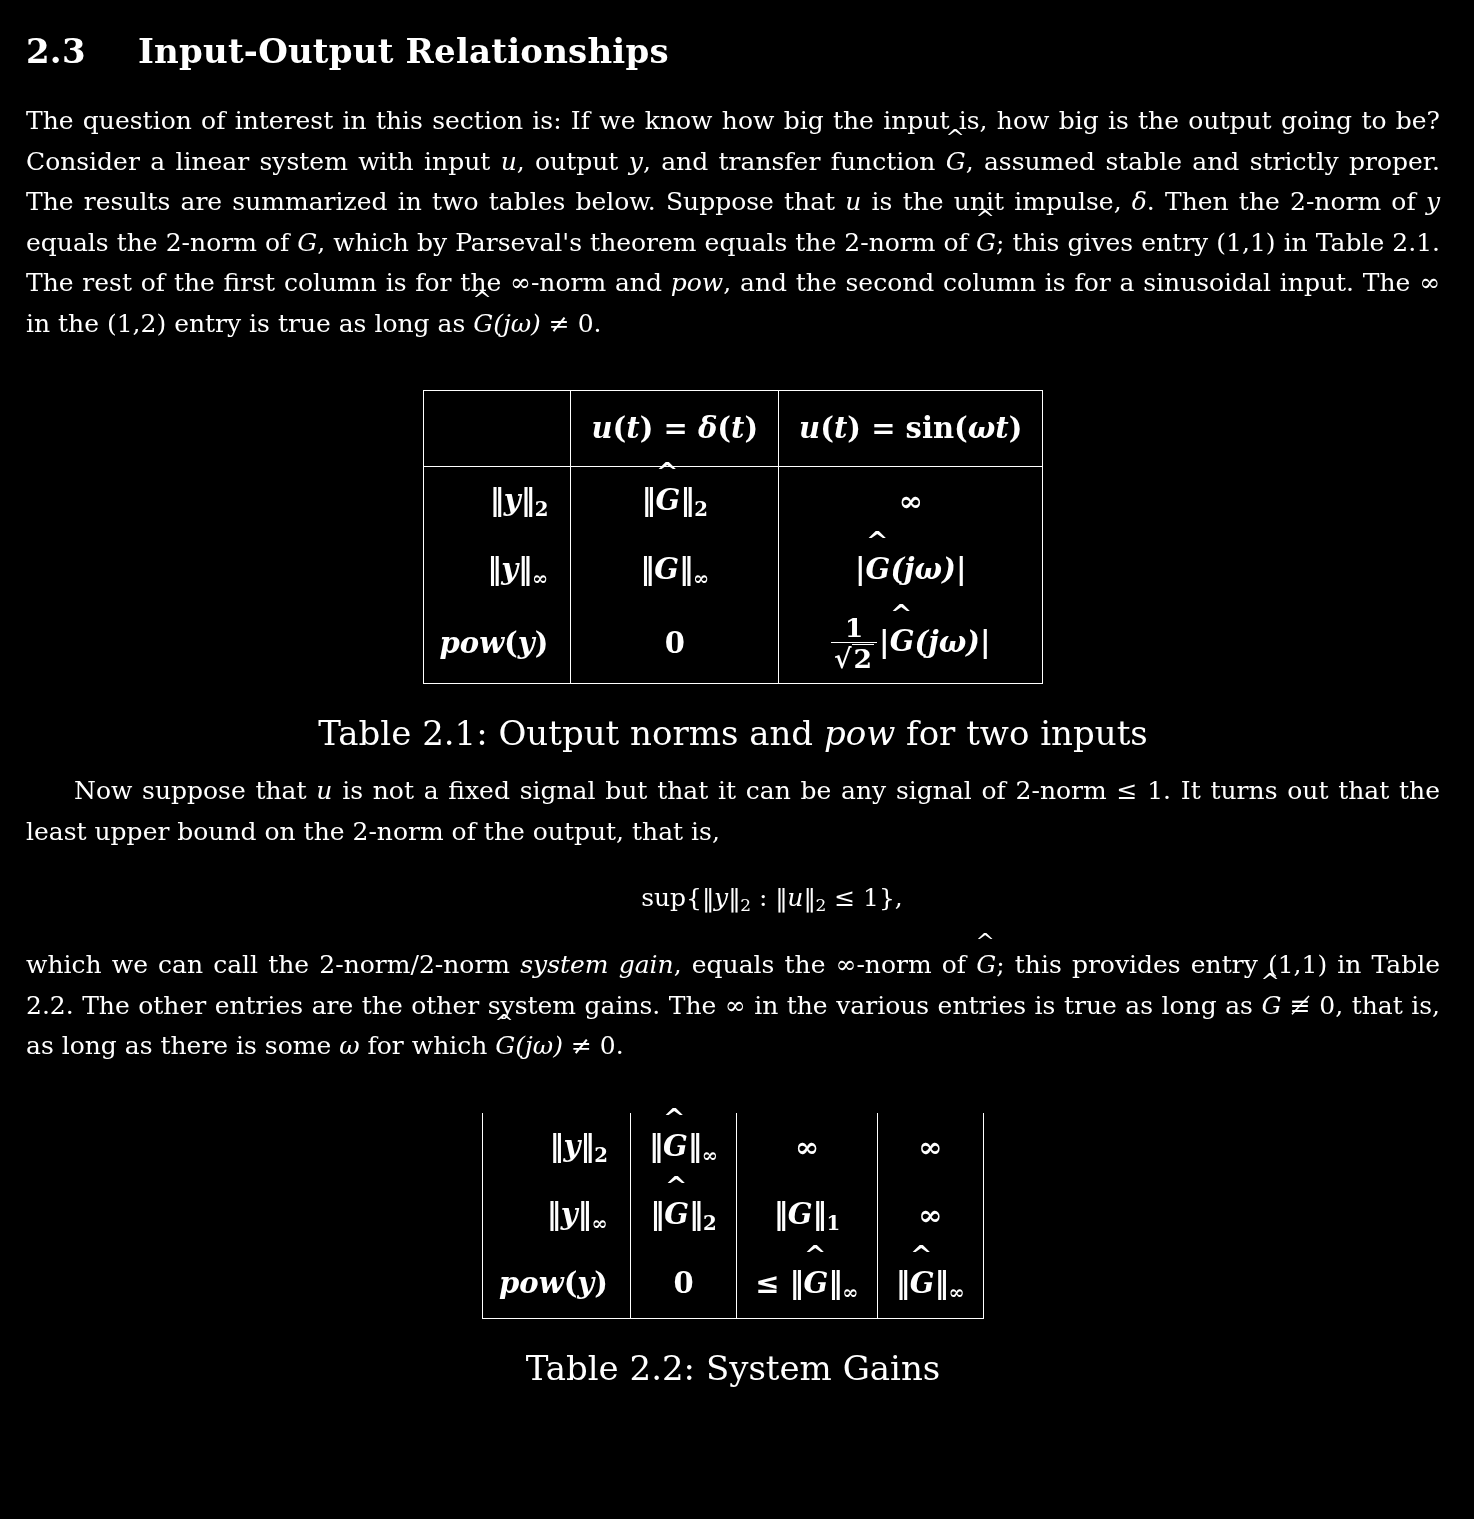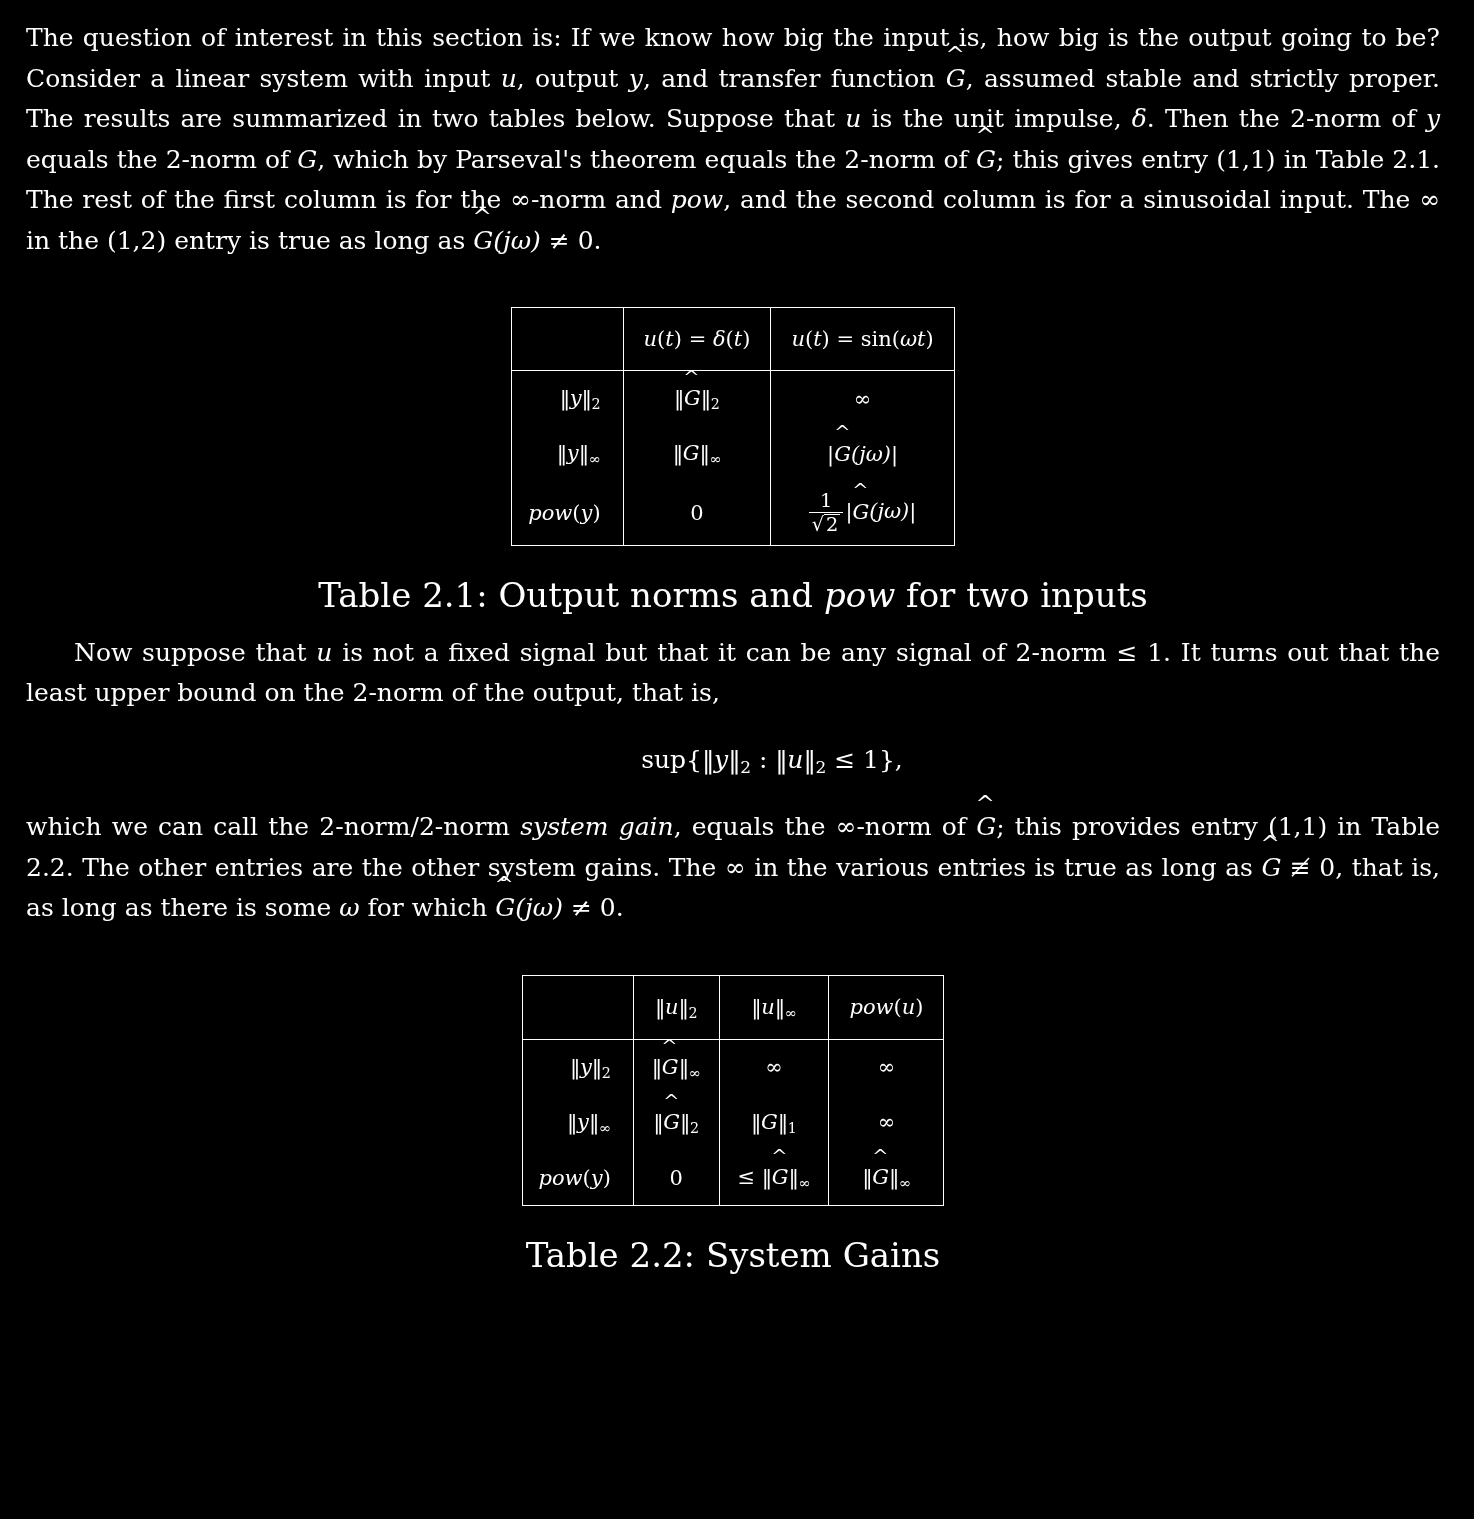--- a/index.html
+++ b/index.html
@@ -70,21 +70,22 @@
 
   
   .table-block {
     margin: 46px 0 10px 0;
     display: flex;
     flex-direction: column;
     align-items: center;
   }
   table.mathtable {
     border-collapse: collapse;
-    font-size: 21px;
+    font-size: 29px;
+    font-weight: bold;
   }
   table.mathtable td {
     border: 1px solid #ffffff;
     text-align: center;
     vertical-align: middle;
     padding: 10px 18px;
     white-space: nowrap;
   }
   table.mathtable td.rowhead {
     text-align: right;
@@ -141,20 +142,23 @@
     padding: 0 2px;
     display: inline-block;
     font-style: normal;
   }
 </style>
 </head>
 <body>
 
 <div class="page">
 
+  <h2 class="section-head">
+    <span class="num">2.3</span><span>Input-Output Relationships</span>
+  </h2>
 
   <p>
     <span>The question of interest in this section is: If we know how big the input is, how big is the output going to be? Consider a linear system with input </span><span class="math">u</span><span>, output </span><span class="math">y</span><span>, and transfer function </span><span class="hat-wrap">G</span><span>, assumed stable and strictly proper. The results are summarized in two tables below. Suppose that </span><span class="math">u</span><span> is the unit impulse, </span><span class="math">δ</span><span>. Then the 2-norm of </span><span class="math">y</span><span> equals the 2-norm of </span><span class="math">G</span><span>, which by Parseval's theorem equals the 2-norm of </span><span class="hat-wrap">G</span><span>; this gives entry (1,1) in Table 2.1. The rest of the first column is for the </span><span class="inf">∞</span><span>-norm and </span><span class="it">pow</span><span>, and the second column is for a sinusoidal input. The </span><span class="inf">∞</span><span> in the (1,2) entry is true as long as </span><span class="hat-wrap">G</span><span class="math">(jω)</span> <span class="up">≠ 0</span><span>.</span>
   </p>
 
   <div class="table-block">
     <table class="mathtable t21">
       <tbody>
           <tr class="headrow">
         <td class="blank"></td>
@@ -209,32 +213,20 @@
     <span class="up">sup{</span><span class="norm">‖</span><span class="math">y</span><span class="norm">‖</span><sub>2</sub><span class="up"> : </span><span class="norm">‖</span><span class="math">u</span><span class="norm">‖</span><sub>2</sub><span class="up"> ≤ 1},</span>
   </p>
 
   <p>
     <span>which we can call the 2-norm/2-norm </span><span class="it">system gain</span><span>, equals the </span><span class="inf">∞</span><span>-norm of </span><span class="hat-wrap">G</span><span>; this provides entry (1,1) in Table 2.2. The other entries are the other system gains. The </span><span class="inf">∞</span><span> in the various entries is true as long as </span><span class="hat-wrap">G</span> <span class="up">≢ 0</span><span>, that is, as long as there is some </span><span class="math">ω</span><span> for which </span><span class="hat-wrap">G</span><span class="math">(jω)</span> <span class="up">≠ 0</span><span>.</span>
   </p>
 
   <div class="table-block">
     <table class="mathtable t22">
       <tbody>
-          <tr class="headrow">
-        <td class="blank"></td>
-        <td>
-          <span class="norm">‖</span><span class="math">u</span><span class="norm">‖</span><sub>2</sub>
-        </td>
-        <td>
-          <span class="norm">‖</span><span class="math">u</span><span class="norm">‖</span><sub>∞</sub>
-        </td>
-        <td>
-          <span class="it">pow</span><span class="up">(</span><span class="math">u</span><span class="up">)</span>
-        </td>
-      </tr>
       <tr class="r1">
         <td class="rowhead">
           <span class="norm">‖</span><span class="math">y</span><span class="norm">‖</span><sub>2</sub>
         </td>
         <td>
           <span class="norm">‖</span><span class="hat-wrap">G</span><span class="norm">‖</span><sub>∞</sub>
         </td>
         <td><span class="inf">∞</span></td>
         <td><span class="inf">∞</span></td>
       </tr>

